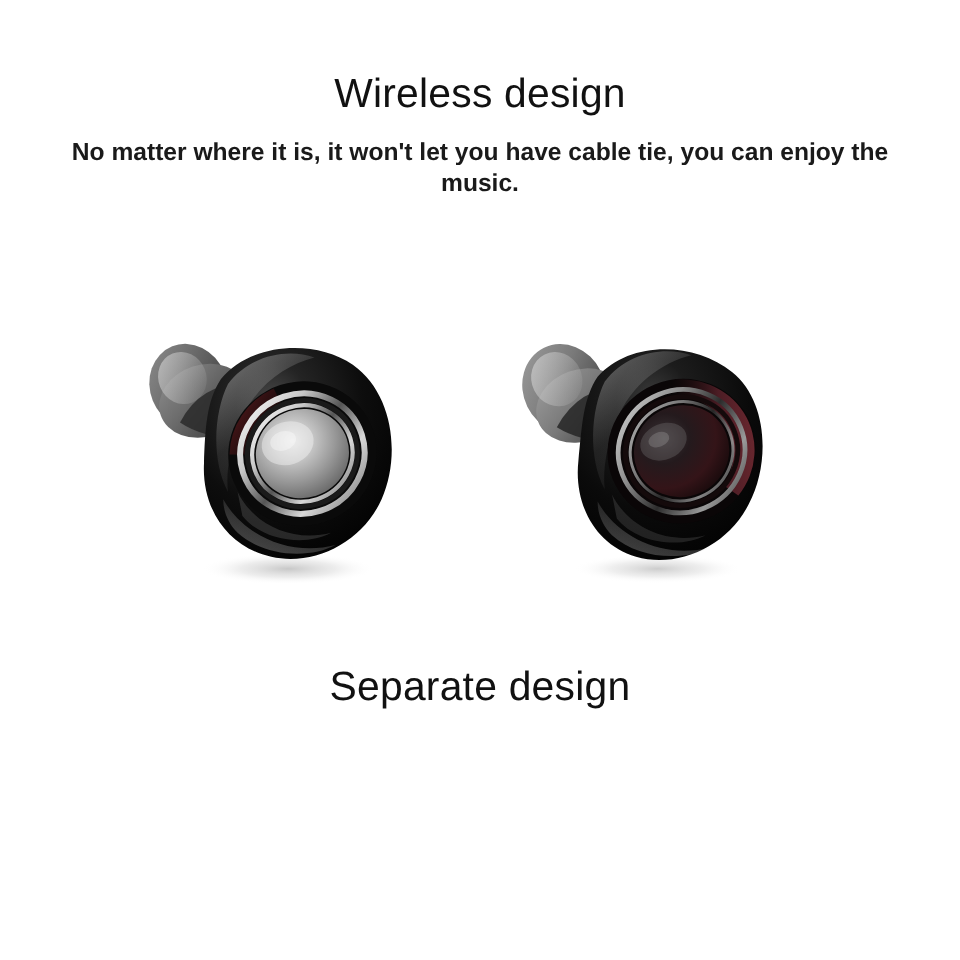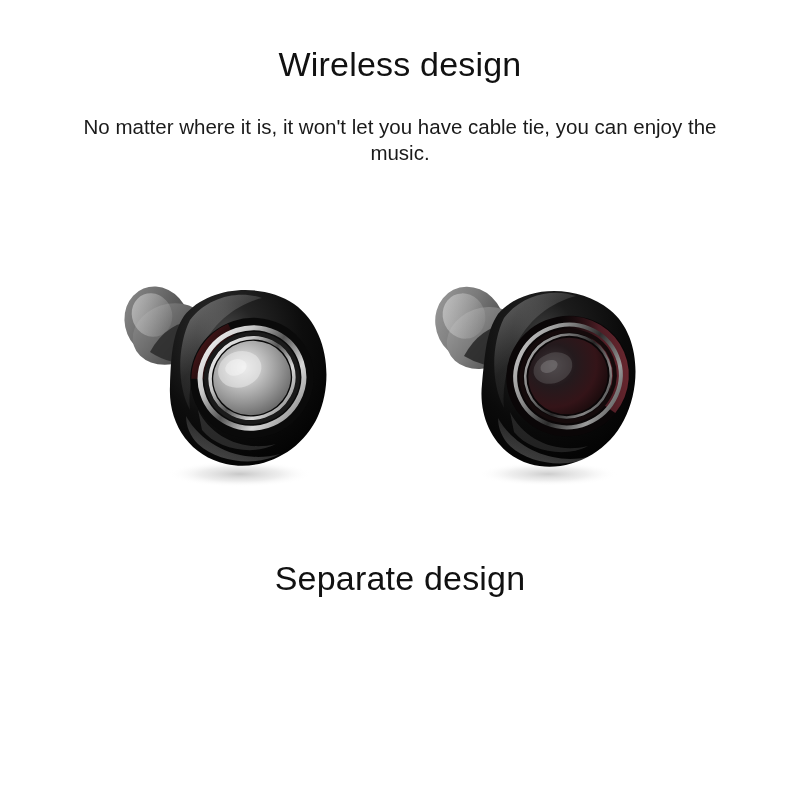--- a/index.html
+++ b/index.html
@@ -27,37 +27,38 @@
   .section-heading {
     position: absolute;
     left: 0;
     width: 800px;
     text-align: center;
     font-size: 34px;
     font-weight: 400;
     letter-spacing: 0.2px;
     color: #111111;
     line-height: 1.1;
+    margin-top: 14px;
   }
 
   .section-body {
     position: absolute;
     left: 0;
     width: 800px;
     text-align: center;
     font-size: 20.5px;
-    font-weight: 400;
+    font-weight: 700;
     color: #1a1a1a;
     line-height: 1.28;
   }
 
   #heading-wireless { top: 46px; }
   #body-wireless    { top: 114px; left: 52px; width: 696px; }
 
-  #heading-separate { top: 560px; }
+  #heading-separate { top: 540px; }
   #body-separate    { top: 623px; left: 30px; width: 740px; }
 
   
   .product-stage {
     position: absolute;
     top: 250px;
     left: 0;
     width: 800px;
     height: 240px;
   }

